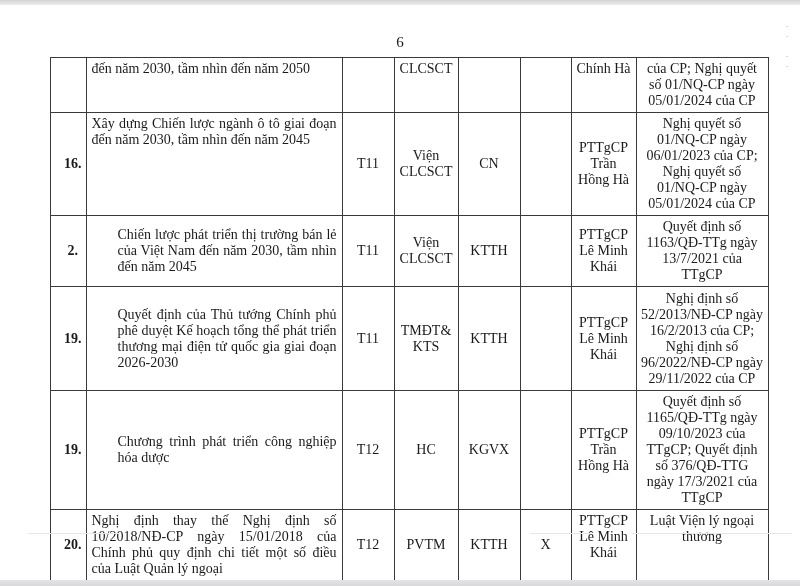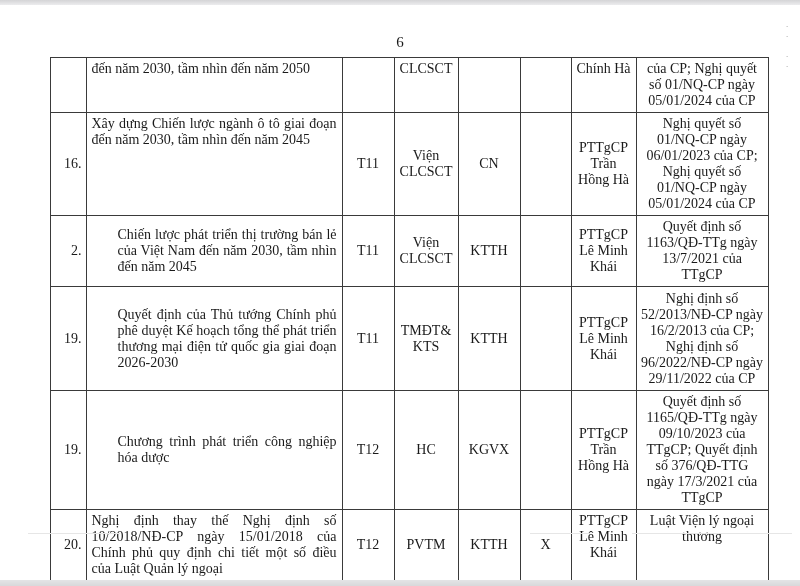--- a/index.html
+++ b/index.html
@@ -30,21 +30,21 @@
     position: absolute; left: 50px; top: 57px;
     border-collapse: collapse; table-layout: fixed;
     font-size: 14px; line-height: 16px;
   }
   table.doc td {
     border: 1px solid #3a3a3a;
     padding: 3px 4px;
     vertical-align: middle;
     text-align: center;
   }
-  table.doc td.stt { text-align: right; padding-left: 13px; }
+  table.doc td.stt { text-align: center; padding-left: 13px; font-weight: bold; }
   table.doc td.title { text-align: justify; vertical-align: top; padding: 3px 5px; }
   table.doc td.title.mid { vertical-align: middle; padding-left: 31px; }
   table.doc td.top { vertical-align: top; }
   .scan-line {
     position: absolute; height: 1px; background: #e6e6e6;
   }
 </style>
 </head>
 <body>
 

